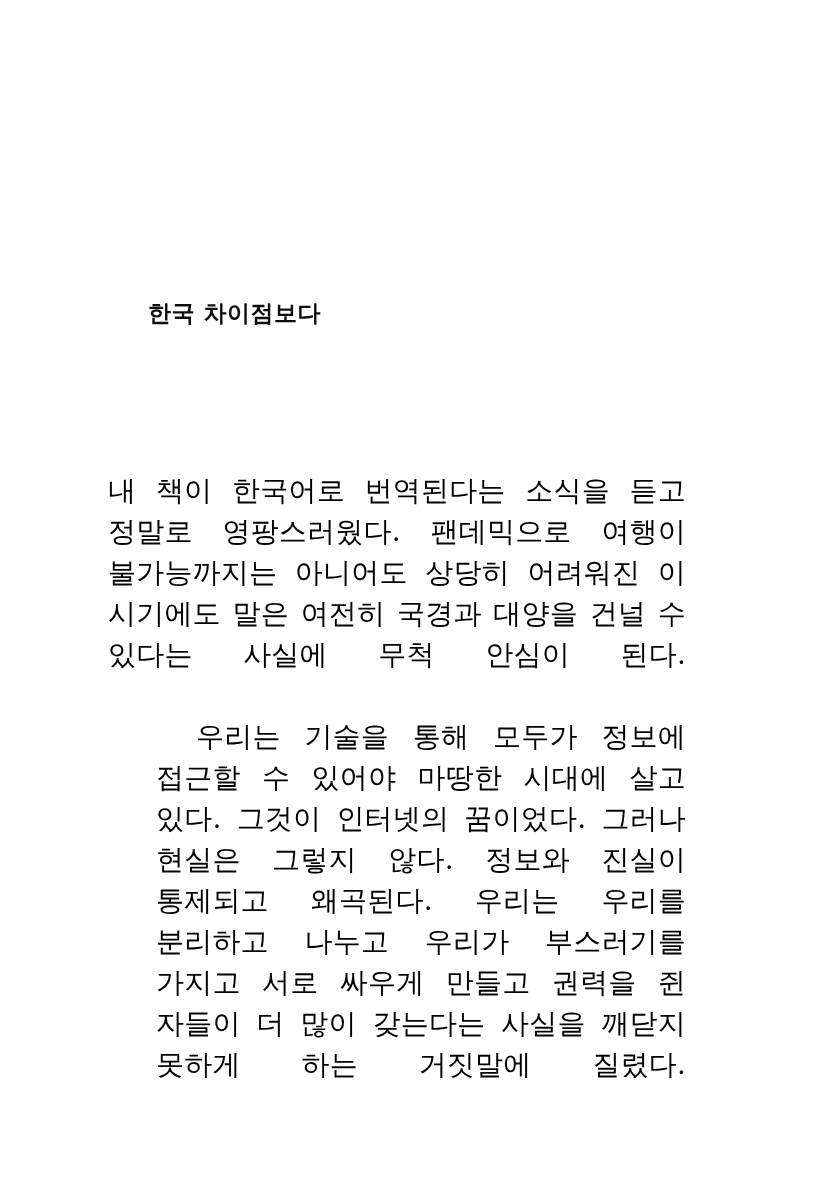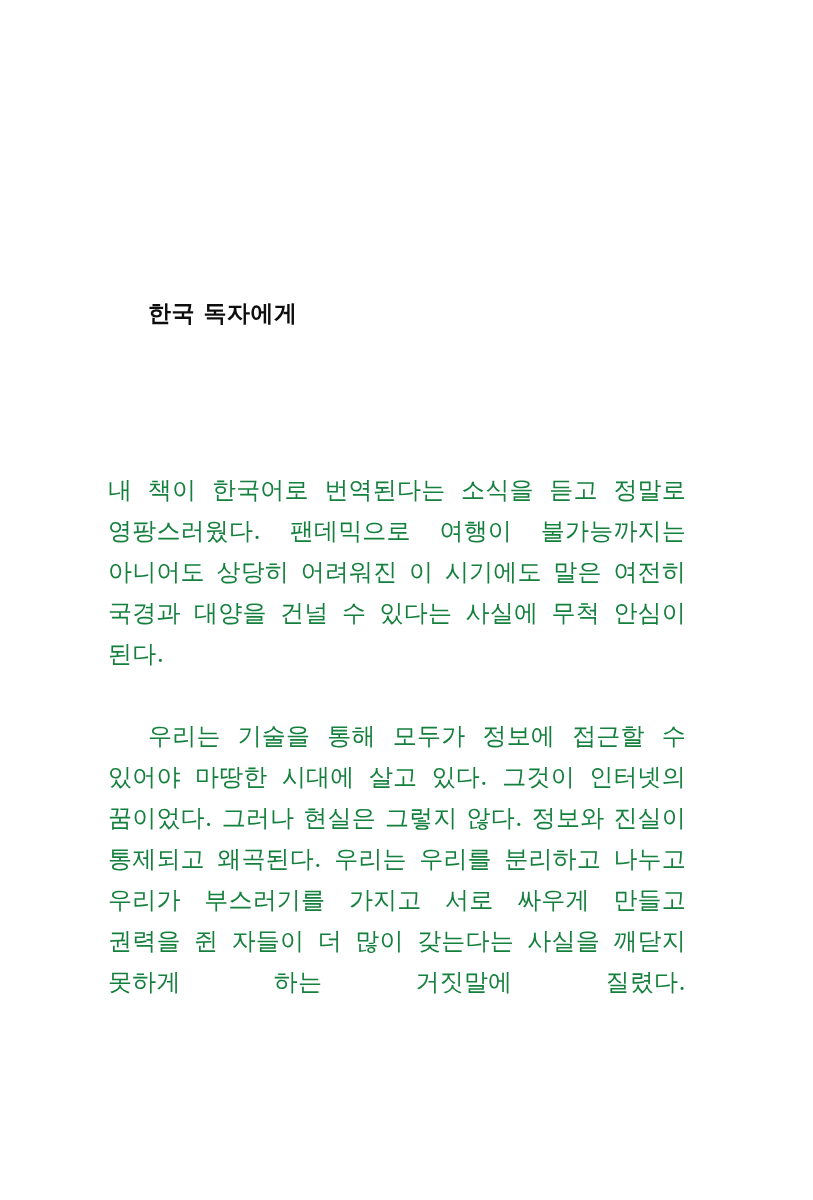--- a/index.html
+++ b/index.html
@@ -47,47 +47,48 @@
 
   .body-block {
     position: absolute;
     top: 470px;
     left: 0;
     width: 578px;
   }
 
   p.para {
     margin: 0 0 0 0;
-    font-size: 24px;
+    font-size: 28px;
     line-height: 41px;
     text-align: justify;
     text-justify: inter-character;
-    color: #15803d;
+    color: #000000;
     word-break: keep-all;
     letter-spacing: 0.2px;
   }
 
   p.para.indented {
     text-indent: 40px;
+    margin-left: 48px;
   }
 
   
   p.para::after {
     content: "";
     display: inline-block;
     width: 100%;
   }
 </style>
 </head>
 <body>
 
 <div class="page">
   <div class="content">
 
-    <h1 class="chapter-title">한국 독자에게</h1>
+    <h1 class="chapter-title">한국 차이점보다</h1>
 
     <div class="body-block">
       <p class="para">내 책이 한국어로 번역된다는 소식을 듣고 정말로 영팡스러웠다. 팬데믹으로 여행이 불가능까지는 아니어도 상당히 어려워진 이 시기에도 말은 여전히 국경과 대양을 건널 수 있다는 사실에 무척 안심이 된다.</p>
       <p class="para indented">우리는 기술을 통해 모두가 정보에 접근할 수 있어야 마땅한 시대에 살고 있다. 그것이 인터넷의 꿈이었다. 그러나 현실은 그렇지 않다. 정보와 진실이 통제되고 왜곡된다. 우리는 우리를 분리하고 나누고 우리가 부스러기를 가지고 서로 싸우게 만들고 권력을 쥔 자들이 더 많이 갖는다는 사실을 깨닫지 못하게 하는 거짓말에 질렸다.</p>
     </div>
 
   </div>
 </div>
 
 </body></html>

